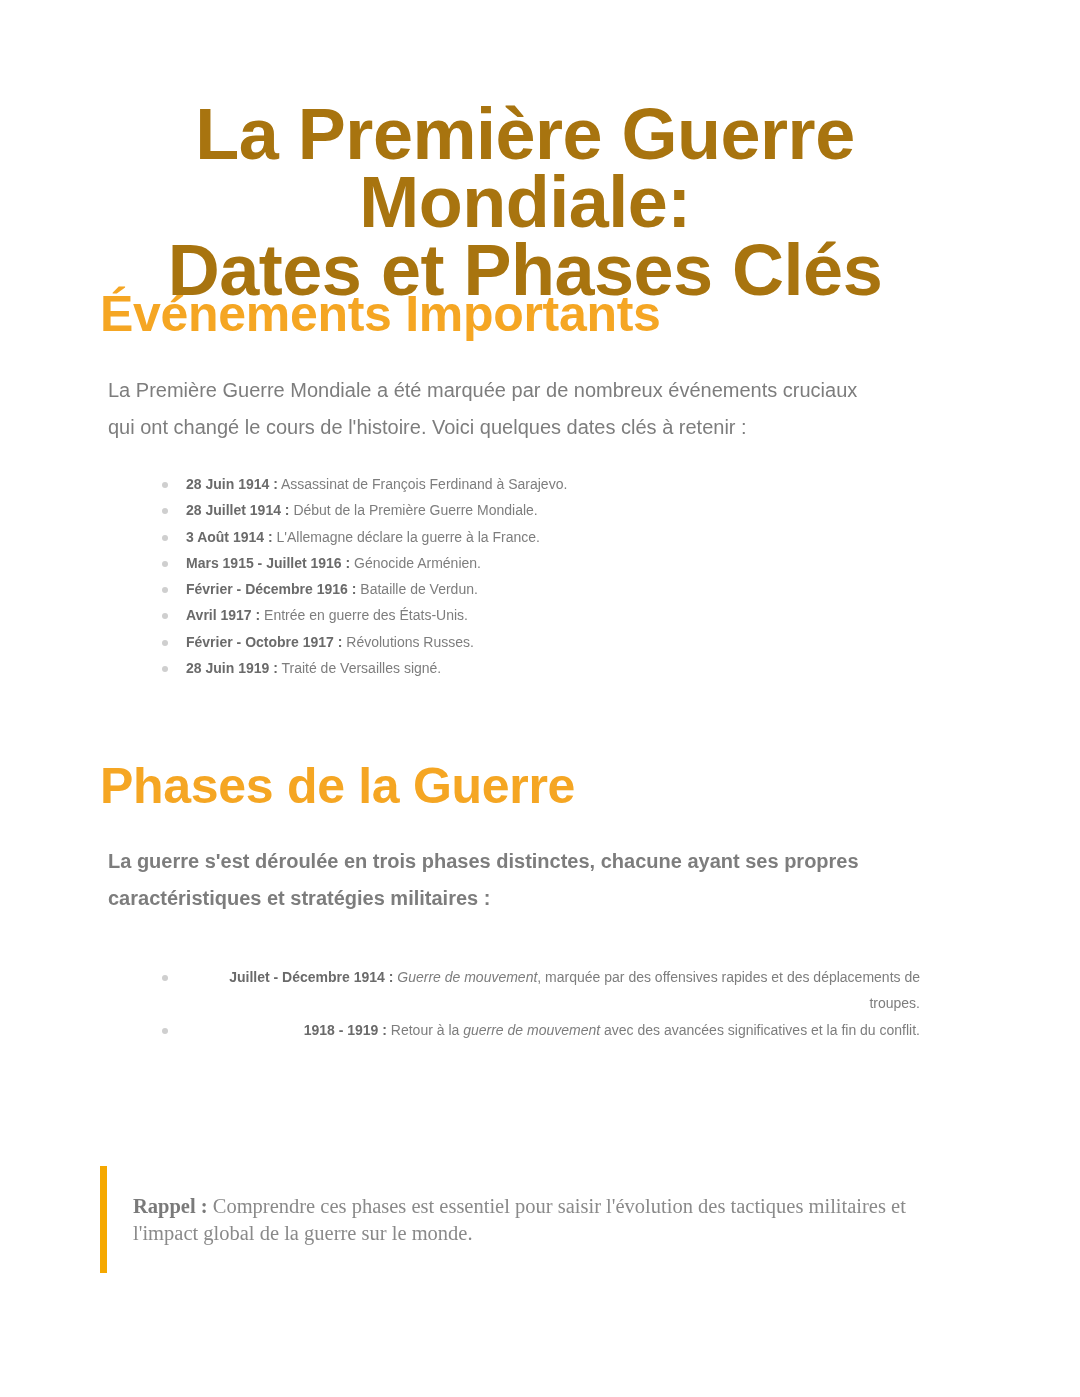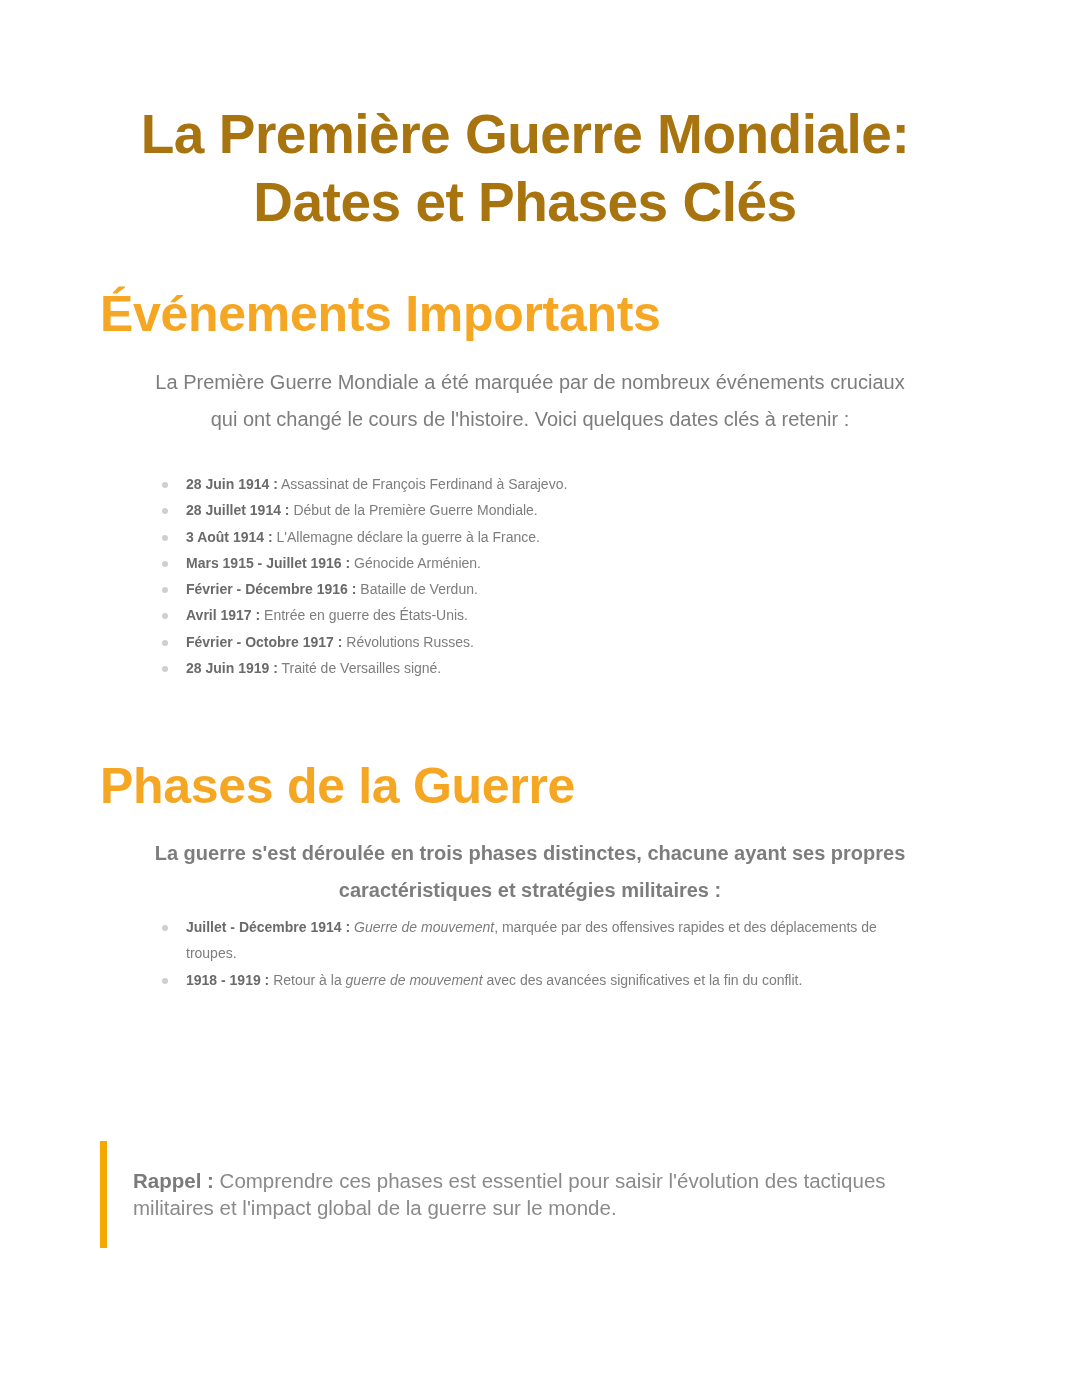--- a/index.html
+++ b/index.html
@@ -5,50 +5,50 @@
     html, body { margin: 0; padding: 0; background: #ffffff; }
     body {
       width: 1080px; height: 1397px; position: relative; overflow: hidden;
       font-family: "Liberation Sans", "DejaVu Sans", sans-serif;
       color: #7a7a7a;
     }
     .page { position: absolute; left: 100px; top: 0; width: 880px; }
     .title {
       position: absolute; left: 0; top: 100px; width: 850px;
       text-align: center; color: #A8740F; font-weight: bold;
-      font-size: 55px; line-height: 68px; letter-spacing: -0.5px;
+      font-size: 72px; line-height: 68px; letter-spacing: -0.5px;
       margin: 0;
     }
     .h2 {
       position: absolute; left: 0; margin: 0;
       color: #F5A623; font-weight: bold; font-size: 50px; line-height: 48px;
       letter-spacing: -0.3px;
     }
     .para {
-      position: absolute; left: 0; margin: 0; width: 860px;
-      font-size: 20px; line-height: 37px; color: #7d7d7d; text-align: center;
+      position: absolute; left: 0; margin: 8px; width: 860px;
+      font-size: 20px; line-height: 37px; color: #7d7d7d;
     }
     ul.list {
       position: absolute; left: 60px; margin: 0; padding: 0; list-style: none;
       width: 780px;
     }
     ul.list li {
       position: relative; padding-left: 26px;
       font-size: 14px; line-height: 26.3px; color: #7d7d7d;
     }
     ul.list li::before {
       content: ""; position: absolute; left: 2px; top: 11px;
       width: 6px; height: 6px; border-radius: 50%; background: #cfcfcf;
     }
     ul.list li b { color: #6a6a6a; font-weight: bold; }
     .callout {
-      position: absolute; left: 0; top: 1141px; width: 820px; height: 107px;
+      position: absolute; left: 0; top: 1166px; width: 820px; height: 107px;
       border-left: 7px solid #F5A800; box-sizing: border-box;
       padding: 27px 0 0 26px;
-      font-size: 20.5px; line-height: 26.5px; color: #8a8a8a;
+      font-size: 20.5px; line-height: 26.5px; color: #8a8a8a; font-family: Liberation Serif, serif;
     }
     .callout b { color: #7a7a7a; }
     em { font-style: italic; }
   </style>
 </head>
 <body>
 
 <div class="page">
   <h1 class="title">
     <span>La Première Guerre Mondiale:</span><br>
@@ -69,21 +69,21 @@
     <li><b>Avril 1917 :</b><span> Entrée en guerre des États-Unis.</span></li>
     <li><b>Février - Octobre 1917 :</b><span> Révolutions Russes.</span></li>
     <li><b>28 Juin 1919 :</b><span> Traité de Versailles signé.</span></li>
   </ul>
 
   <h2 class="h2" style="top:762px;">Phases de la Guerre</h2>
   <p class="para" style="top:835px;font-weight:bold;">
     <span>La guerre s'est déroulée en trois phases distinctes, chacune ayant ses propres</span><br>
     <span>caractéristiques et stratégies militaires :</span>
   </p>
-  <ul class="list" style="top:914px; width:760px;">
+  <ul class="list" style="top:964px; width:760px;text-align:right;">
     <li><b>Juillet - Décembre 1914 :</b><span> </span><em>Guerre de mouvement</em><span>, marquée par des offensives rapides et des déplacements de troupes.</span></li>
     <li><b>1918 - 1919 :</b><span> Retour à la </span><em>guerre de mouvement</em><span> avec des avancées significatives et la fin du conflit.</span></li>
   </ul>
 
   <div class="callout">
     <b>Rappel :</b><span> Comprendre ces phases est essentiel pour saisir l'évolution des tactiques militaires et l'impact global de la guerre sur le monde.</span>
   </div>
 </div>
 
 </body></html>

